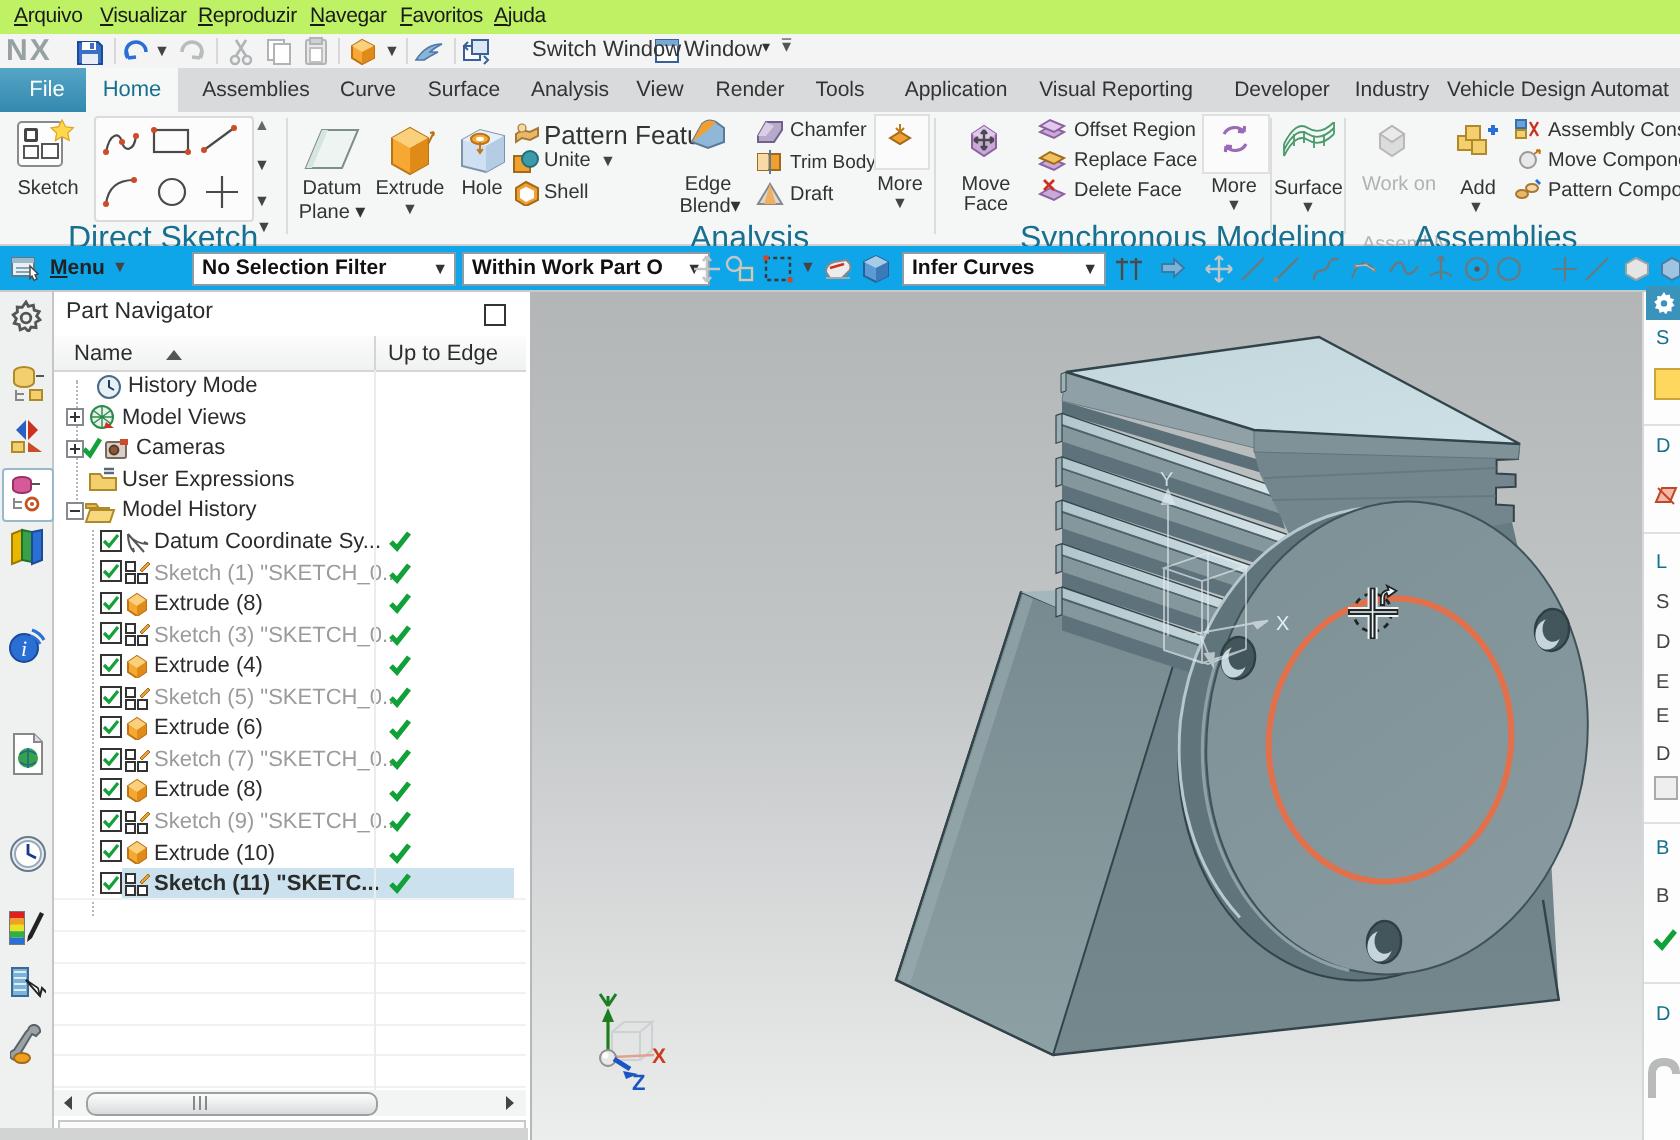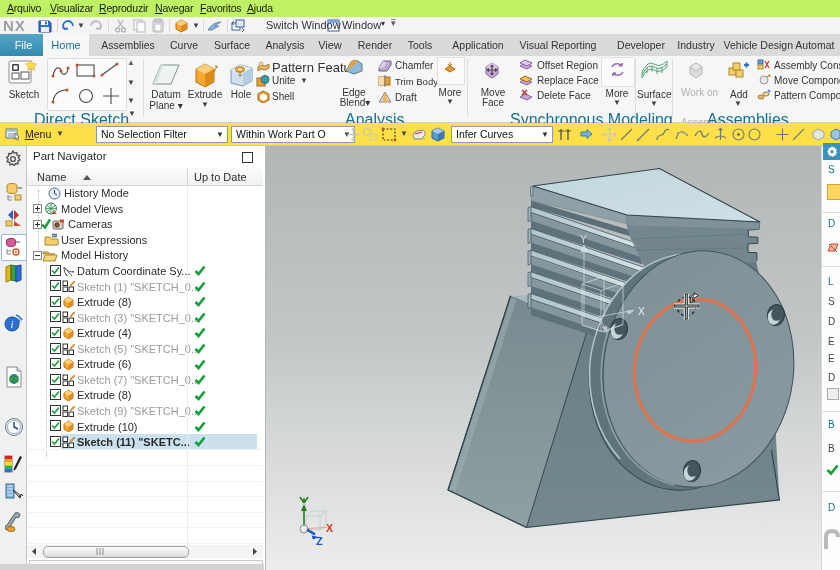--- a/index.html
+++ b/index.html
@@ -19,21 +19,21 @@
 .tab{position:absolute;top:0;height:22px;line-height:22px;text-align:center;white-space:nowrap;}
 #tab-file{left:0;width:47px;background:linear-gradient(#55a5c6,#3389ae);color:#fff;}
 #tab-home{left:43px;width:46px;background:#f6f7f7;color:#17708f;}
 
 #ribbon{left:0;top:56px;width:840px;height:66px;background:#f5f6f6;border-bottom:1px solid #d0d0d0;}
 .glabel{position:absolute;font-size:16px;color:#17708f;white-space:nowrap;}
 .ilabel{position:absolute;font-size:10px;color:#333;white-space:nowrap;text-align:center;}
 .gsep{position:absolute;top:3px;height:58px;width:1px;background:#dcdcdc;}
 .dd{position:absolute;font-size:8px;color:#444;}
 
-#toolbar{left:0;top:123px;width:840px;height:22px;background:#fde047;border-bottom:1px solid #c9c9c9;font-size:10.5px;color:#222;}
+#toolbar{left:0;top:123px;width:840px;height:22px;background:#0ea5e9;border-bottom:1px solid #c9c9c9;font-size:10.5px;color:#222;font-weight:bold;}
 .combo{position:absolute;top:3px;height:15px;background:#fff;border:1px solid #889ba8;font-size:10.5px;line-height:15px;padding-left:4px;color:#111;}
 .combo .ar{position:absolute;right:3px;top:0px;font-size:8px;color:#333;}
 
 #sidebar{left:0;top:146px;width:26px;height:424px;background:#eff0f0;border-right:1px solid #c4c6c7;}
 #panel{left:27px;top:146px;width:238px;height:424px;background:#fff;border-right:1px solid #b5b7b8;font-size:11px;color:#2c2c2c;}
 #viewport{left:266px;top:146px;width:555px;height:424px;background:linear-gradient(#b2b6b7,#c3c6c7 45%,#eceded);}
 #rightstrip{left:821px;top:146px;width:19px;height:424px;background:#fdfdfd;border-left:1px solid #d7d7d7;}
 #bottombar{left:0;top:564px;width:264px;height:6px;background:#d2d3d3;}
 .row-label{position:absolute;white-space:nowrap;}
 </style>
@@ -495,21 +495,21 @@
   </svg>
 </div>
 <div id="panel" class="abs">
   <div class="abs" style="left:6px;top:4px;font-size:11.5px;">Part Navigator</div>
   <div class="abs" style="left:215px;top:6px;width:9px;height:9px;border:1.5px solid #333;"></div>
   <div class="abs" style="left:0;top:22px;width:236px;height:17px;background:linear-gradient(#fcfcfc,#f0f1f1);border-bottom:1px solid #d5d5d5;">
     <span class="abs" style="left:10px;top:3px;">Name</span>
     <svg class="abs" style="left:55px;top:6px" width="10" height="7">
         <path d="M5 1 L9 6 L1 6 Z" fill="#555"></path>
       </svg>
-    <span class="abs" style="left:167px;top:3px;">Up to Date</span>
+    <span class="abs" style="left:167px;top:3px;">Up to Edge</span>
     <div class="abs" style="left:160px;top:0;width:1px;height:17px;background:#d5d5d5;"></div>
   </div>
   <div id="rows" class="abs" style="left:0;top:39px;width:236px;">
 <div class="abs" style="left:11px;top:5px;width:1px;height:62px;border-left:1px dotted #b8b8b8;"></div>
 <div class="abs" style="left:19px;top:80px;width:1px;height:193px;border-left:1px dotted #b8b8b8;"></div>
 <svg class="abs" style="left:21px;top:1.5px" width="13" height="13" viewBox="0 0 13 13">
         <circle cx="6.5" cy="6.5" r="5.5" fill="#e8f0f4" stroke="#4a6a8a"></circle>
         <path d="M6.5 3 v3.5 l2.5 1.5" stroke="#1a3a6a" fill="none"></path>
       </svg>
 <div class="row-label" style="left:37px;top:2.2px;color:#2b2b2b;">History Mode</div>

